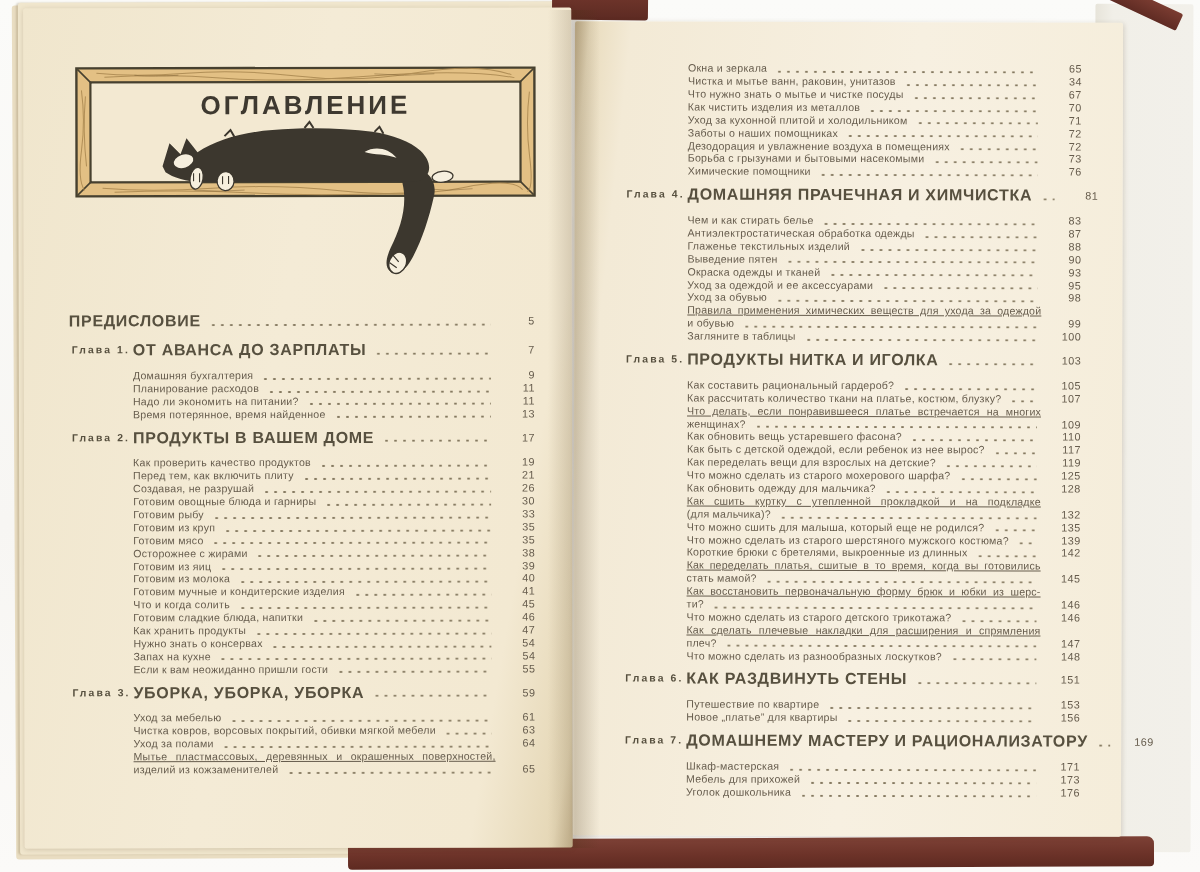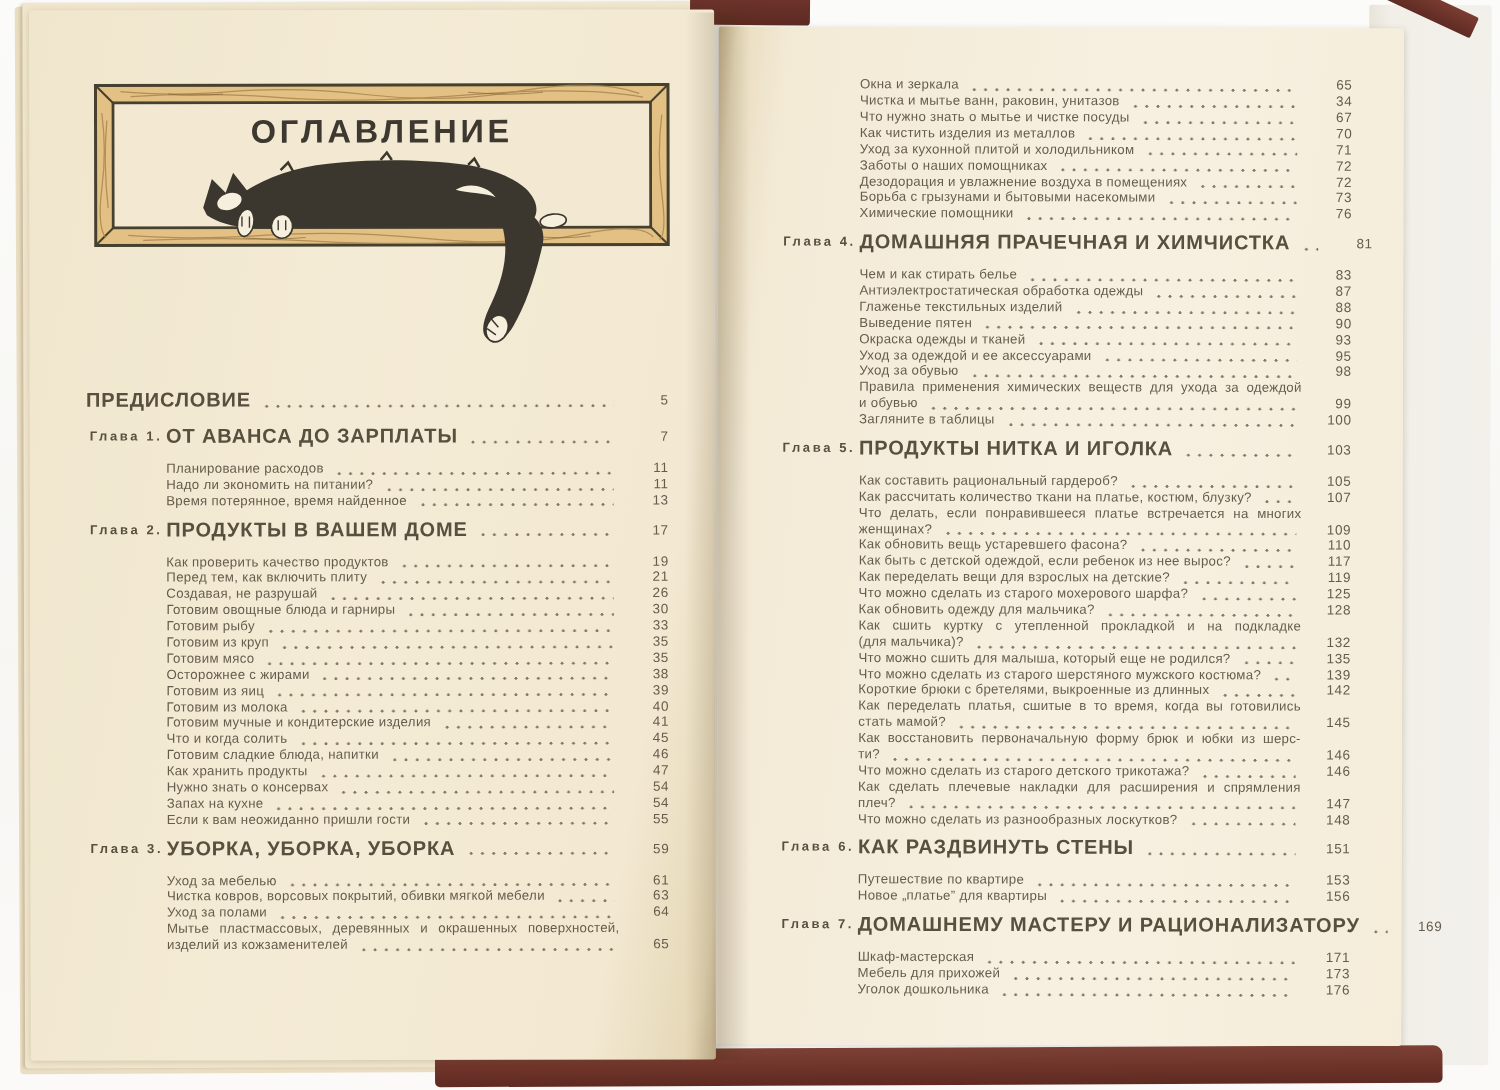--- a/index.html
+++ b/index.html
@@ -43,21 +43,21 @@
   .toc-left{left:45px;top:307px;width:466px;}
   .toc-right{left:49px;top:40px;width:458px;}
   .r{display:flex;align-items:flex-end;min-height:12.9px;line-height:12.7px;
      font-size:10.6px;letter-spacing:.25px;}
   .r.e,.r.w,.r.e2{padding-left:64px;}
   .r.ch{margin-top:11px;margin-bottom:12px;}
   .r.ch0{margin-bottom:16px;}
   .r.ch .t,.r.ch0 .t{font-weight:700;font-size:16px;letter-spacing:.7px;color:#57503f;}
   .lb{flex:0 0 64px;font-weight:700;font-size:10.4px;letter-spacing:2.1px;color:#57503f;white-space:nowrap;text-align:center;}
   .t{white-space:nowrap;}
-  .r.w .t{flex:1;white-space:normal;text-align:justify;text-align-last:justify;letter-spacing:.2px;}
+  .r.w .t{flex:1;white-space:normal;text-align:justify;text-align-last:justify;letter-spacing:.2px;text-decoration:underline;}
   .dots{flex:1;height:4px;margin:0 4px 2px 8px;min-width:14px;
     background-image:radial-gradient(circle,#84785f 1.05px,rgba(0,0,0,0) 1.35px);
     background-size:9px 4px;background-repeat:repeat-x;background-position:0 1px;}
   .n{flex:0 0 40px;text-align:right;font-size:10.8px;letter-spacing:.5px;}
 </style>
 </head>
 <body>
 
 <div class="abs endpaper"></div>
 <div class="abs cover-topright"></div>
@@ -130,20 +130,25 @@
         <span class="dots"></span>
         <span class="n">5</span>
       </div>
       <div class="r ch">
         <span class="lb">Глава 1.</span>
         <span class="t">ОТ АВАНСА ДО ЗАРПЛАТЫ</span>
         <span class="dots"></span>
         <span class="n">7</span>
       </div>
       <div class="r e">
+        <span class="t">Домашняя бухгалтерия</span>
+        <span class="dots"></span>
+        <span class="n">9</span>
+      </div>
+      <div class="r e">
         <span class="t">Планирование расходов</span>
         <span class="dots"></span>
         <span class="n">11</span>
       </div>
       <div class="r e">
         <span class="t">Надо ли экономить на питании?</span>
         <span class="dots"></span>
         <span class="n">11</span>
       </div>
       <div class="r e">

